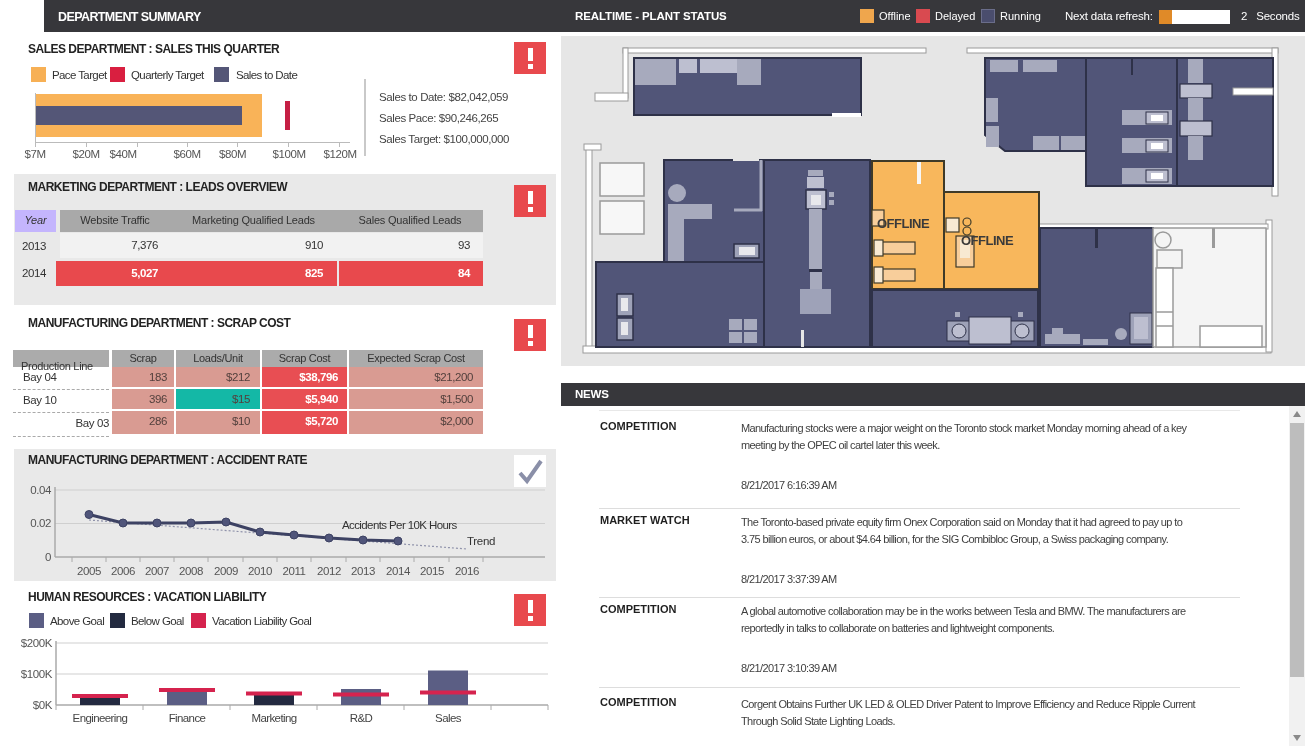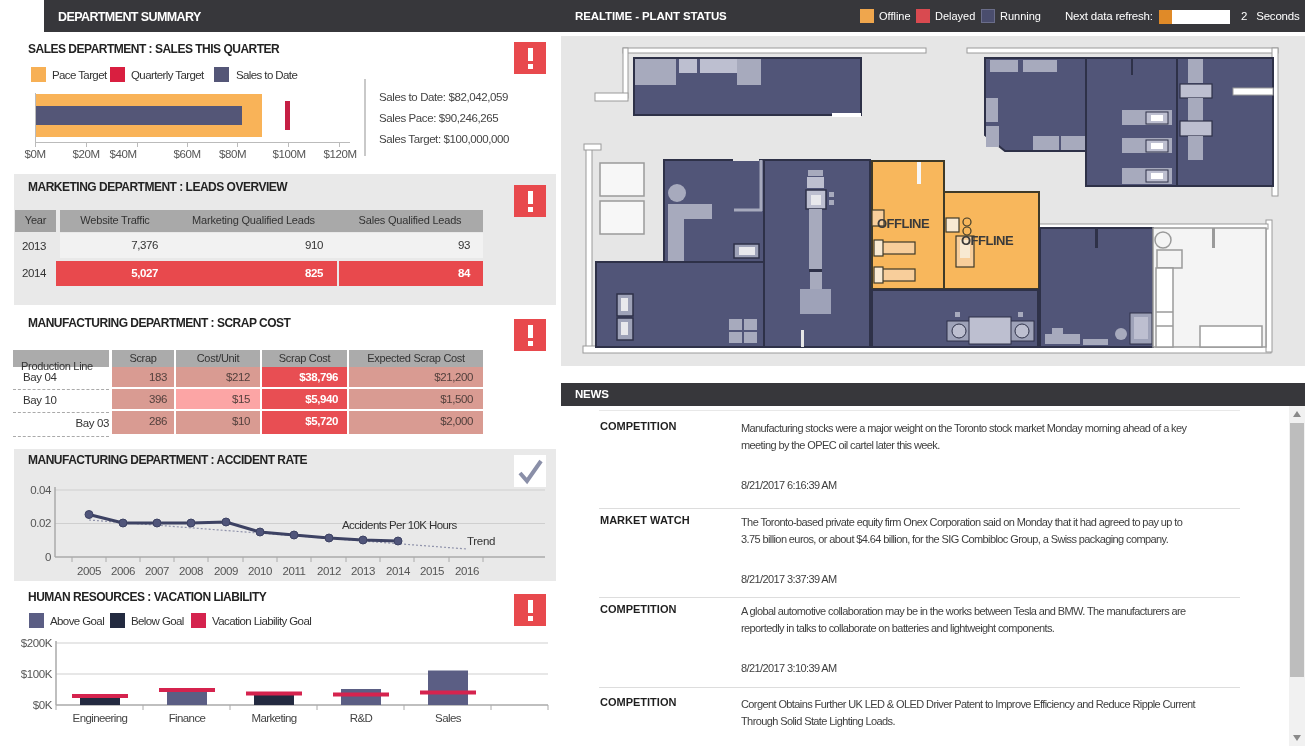--- a/index.html
+++ b/index.html
@@ -44,21 +44,21 @@
 
 <div class="abs" style="left:35px;top:93px;width:1px;height:49px;background:#bbb;"></div>
 <div class="abs" style="left:35px;top:142px;width:315px;height:1px;background:#bbb;"></div>
 <div class="abs" style="left:35px;top:142px;width:1px;height:5px;background:#bbb;"></div>
 <div class="abs" style="left:86px;top:142px;width:1px;height:5px;background:#bbb;"></div>
 <div class="abs" style="left:137px;top:142px;width:1px;height:5px;background:#bbb;"></div>
 <div class="abs" style="left:187px;top:142px;width:1px;height:5px;background:#bbb;"></div>
 <div class="abs" style="left:237px;top:142px;width:1px;height:5px;background:#bbb;"></div>
 <div class="abs" style="left:288px;top:142px;width:1px;height:5px;background:#bbb;"></div>
 <div class="abs" style="left:339px;top:142px;width:1px;height:5px;background:#bbb;"></div>
-<div class="axl" style="left:20px;top:148px;width:30px;text-align:center;">$0M</div>
+<div class="axl" style="left:20px;top:148px;width:30px;text-align:center;">$7M</div>
 <div class="axl" style="left:68px;top:148px;width:36px;text-align:center;">$20M</div>
 <div class="axl" style="left:105px;top:148px;width:36px;text-align:center;">$40M</div>
 <div class="axl" style="left:169px;top:148px;width:36px;text-align:center;">$60M</div>
 <div class="axl" style="left:219px;top:148px;width:36px;text-align:left;">$80M</div>
 <div class="axl" style="left:268px;top:148px;width:42px;text-align:center;">$100M</div>
 <div class="axl" style="left:319px;top:148px;width:42px;text-align:center;">$120M</div>
 
 <div class="abs" style="left:364px;top:79px;width:2px;height:77px;background:#c9c9c9;"></div>
 
 <div class="abs" style="left:379px;top:91px;font-size:11.5px;letter-spacing:-0.4px;color:#444;">Sales to Date: $82,042,059</div>
@@ -67,21 +67,21 @@
 
 <div class="abs" style="left:14px;top:174px;width:542px;height:131px;background:#E9E9E9;"></div>
 
 <div class="abs ptitle" style="left:28px;top:180px;">MARKETING DEPARTMENT : LEADS OVERVIEW</div>
 
 <div class="alert" style="left:514px;top:185px;">
     <i></i>
     <b></b>
   </div>
 
-<div class="abs" style="left:15px;top:210px;width:41px;height:22px;background:#a3a3a3;font-size:11px;letter-spacing:-0.2px;color:#333;">
+<div class="abs" style="left:15px;top:210px;width:41px;height:22px;background:#c4b5fd;font-size:11px;letter-spacing:-0.2px;color:#333;font-style:italic;">
     <div style="text-align:center;padding-top:4px;">Year</div>
   </div>
 <div class="abs" style="left:60px;top:210px;width:423px;height:22px;background:#A9A9A9;font-size:11px;letter-spacing:-0.2px;color:#333;">
 <div class="abs" style="left:0;top:4px;width:110px;text-align:center;">Website Traffic</div>
 <div class="abs" style="left:110px;top:4px;width:167px;text-align:center;">Marketing Qualified Leads</div>
 <div class="abs" style="left:277px;top:4px;width:146px;text-align:center;">Sales Qualified Leads</div>
 </div>
 
 <div class="abs" style="left:22px;top:240px;font-size:11.5px;letter-spacing:-0.4px;color:#333;">2013</div>
 <div class="abs" style="left:60px;top:233px;width:423px;height:25px;background:#F2F2F2;font-size:11.5px;letter-spacing:-0.4px;color:#333;">
@@ -105,21 +105,21 @@
     <b></b>
   </div>
 
 <div class="abs" style="left:13px;top:350px;width:96px;height:17px;background:#ABABAB;font-size:11px;letter-spacing:-0.3px;color:#333;white-space:nowrap;">
     <div style="padding:10px 0 0 8px;">Production Line</div>
   </div>
 <div class="abs" style="left:112px;top:350px;width:62px;height:17px;background:#ABABAB;font-size:11px;letter-spacing:-0.3px;color:#333;text-align:center;white-space:nowrap;">
     <div style="padding-top:2px;">Scrap</div>
   </div>
 <div class="abs" style="left:176px;top:350px;width:84px;height:17px;background:#ABABAB;font-size:11px;letter-spacing:-0.3px;color:#333;text-align:center;white-space:nowrap;">
-    <div style="padding-top:2px;">Cost/Unit</div>
+    <div style="padding-top:2px;">Loads/Unit</div>
   </div>
 <div class="abs" style="left:262px;top:350px;width:85px;height:17px;background:#ABABAB;font-size:11px;letter-spacing:-0.3px;color:#333;text-align:center;white-space:nowrap;">
     <div style="padding-top:2px;">Scrap Cost</div>
   </div>
 <div class="abs" style="left:349px;top:350px;width:134px;height:17px;background:#ABABAB;font-size:11px;letter-spacing:-0.3px;color:#333;text-align:center;white-space:nowrap;">
     <div style="padding-top:2px;">Expected Scrap Cost</div>
   </div>
 
 <div class="abs" style="left:13px;top:367px;width:470px;height:70px;font-size:11.5px;letter-spacing:-0.4px;">
 
@@ -130,21 +130,21 @@
 </div>
 
 <div class="abs" style="left:99px;top:0;width:62px;color:#53403d;">
 <div style="height:22px;background:#D99B92;border-bottom:2px solid #fff;text-align:right;padding:4px 7px 0 0;box-sizing:border-box;">183</div>
 <div style="height:22px;background:#D99B92;border-bottom:2px solid #fff;text-align:right;padding:4px 7px 0 0;box-sizing:border-box;">396</div>
 <div style="height:23px;background:#D99B92;text-align:right;padding:4px 7px 0 0;box-sizing:border-box;">286</div>
 </div>
 
 <div class="abs" style="left:163px;top:0;width:84px;color:#53403d;">
 <div style="height:22px;background:#D99B92;border-bottom:2px solid #fff;text-align:right;padding:4px 10px 0 0;box-sizing:border-box;">$212</div>
-<div style="height:22px;background:#fca5a5;border-bottom:2px solid #fff;text-align:right;padding:4px 10px 0 0;box-sizing:border-box;">$15</div>
+<div style="height:22px;background:#14b8a6;border-bottom:2px solid #fff;text-align:right;padding:4px 10px 0 0;box-sizing:border-box;">$15</div>
 <div style="height:23px;background:#D99B92;text-align:right;padding:4px 10px 0 0;box-sizing:border-box;">$10</div>
 </div>
 
 <div class="abs" style="left:249px;top:0;width:85px;color:#fff;font-weight:bold;">
 <div style="height:22px;background:#E84E53;border-bottom:2px solid #fff;text-align:right;padding:4px 9px 0 0;box-sizing:border-box;">$38,796</div>
 <div style="height:22px;background:#E84E53;border-bottom:2px solid #fff;text-align:right;padding:4px 9px 0 0;box-sizing:border-box;">$5,940</div>
 <div style="height:23px;background:#E84E53;text-align:right;padding:4px 9px 0 0;box-sizing:border-box;">$5,720</div>
 </div>
 
 <div class="abs" style="left:336px;top:0;width:134px;color:#53403d;">

